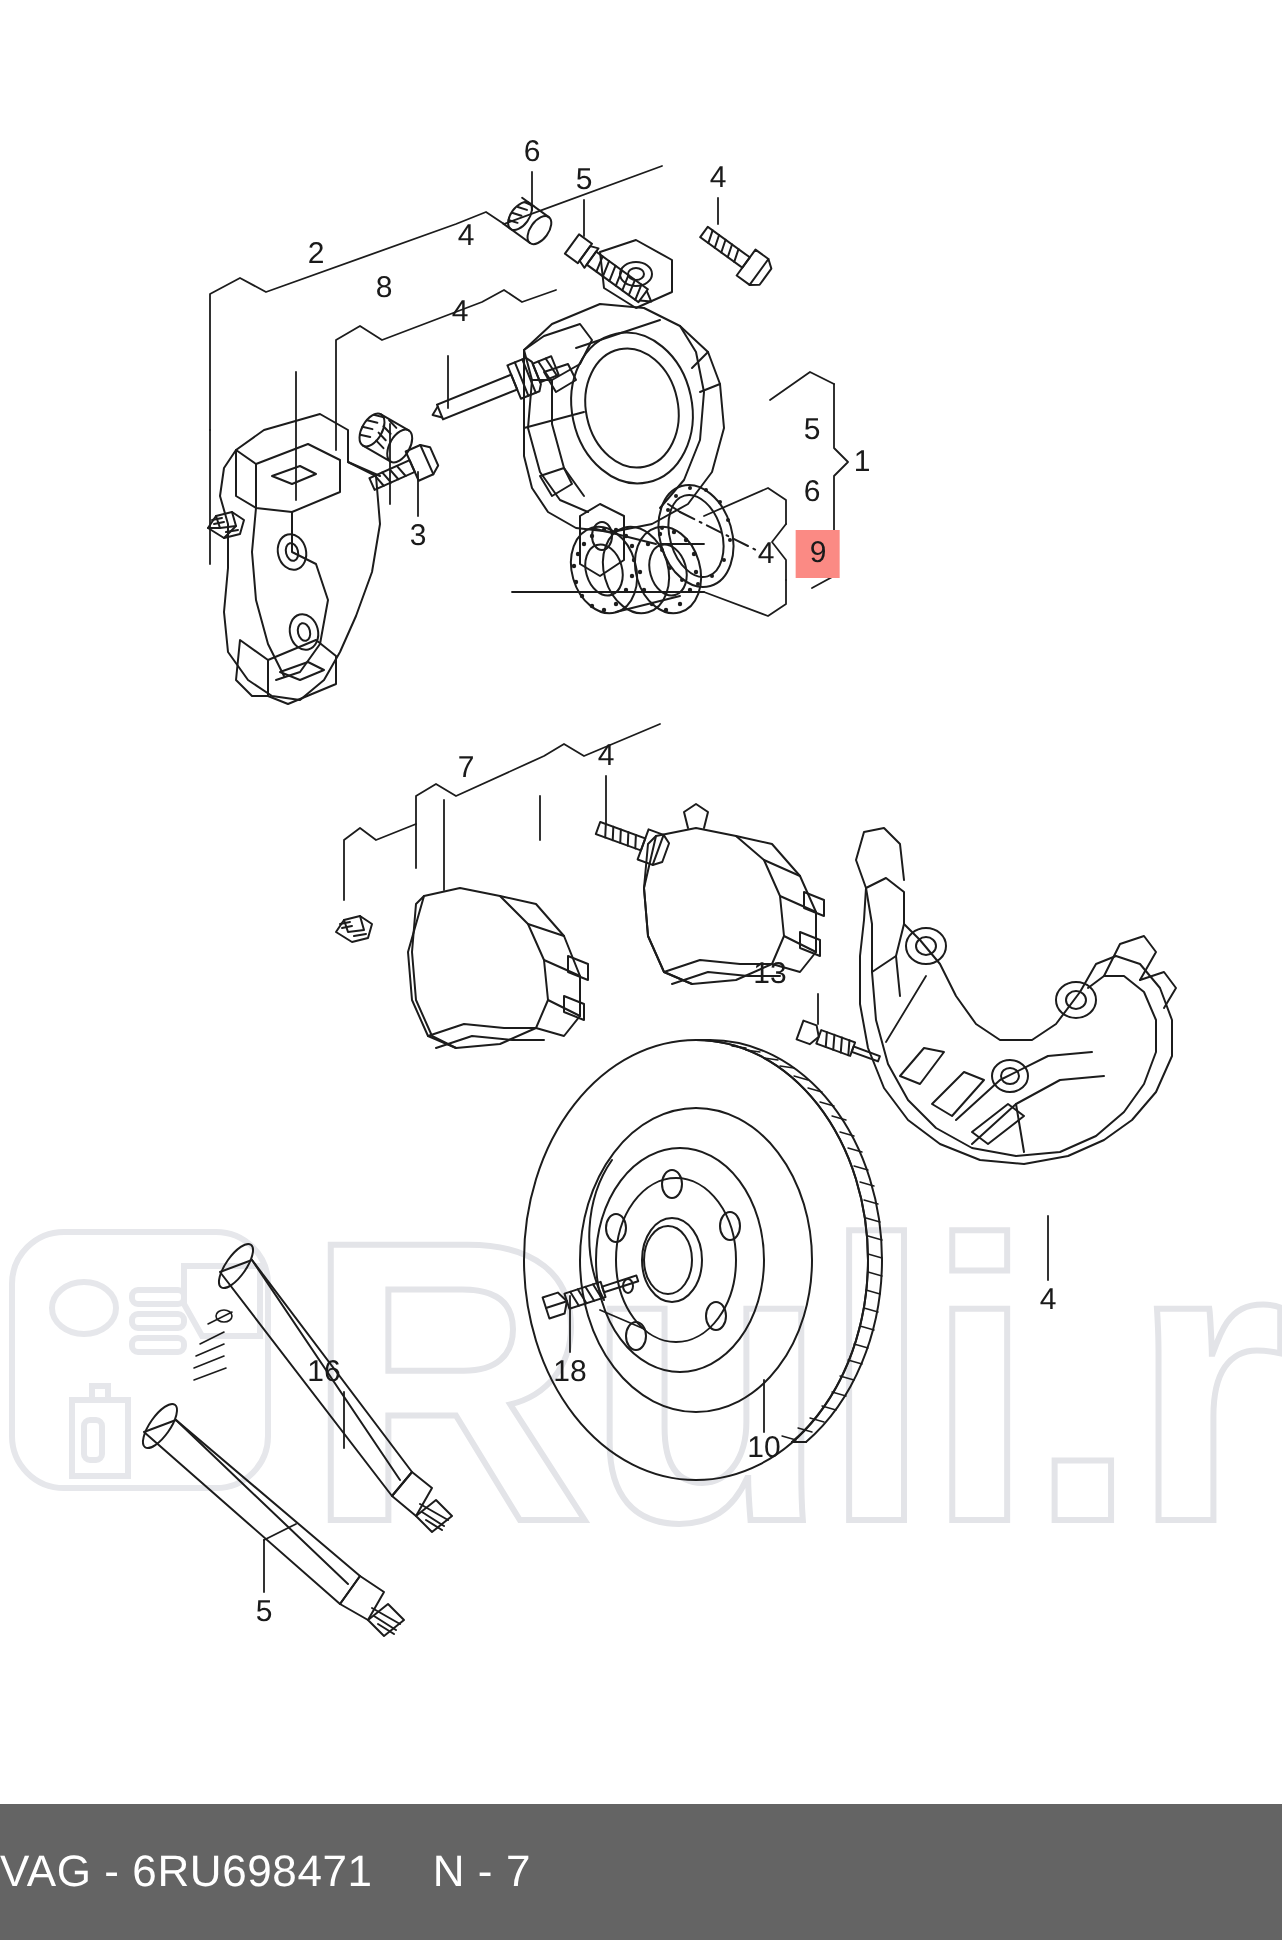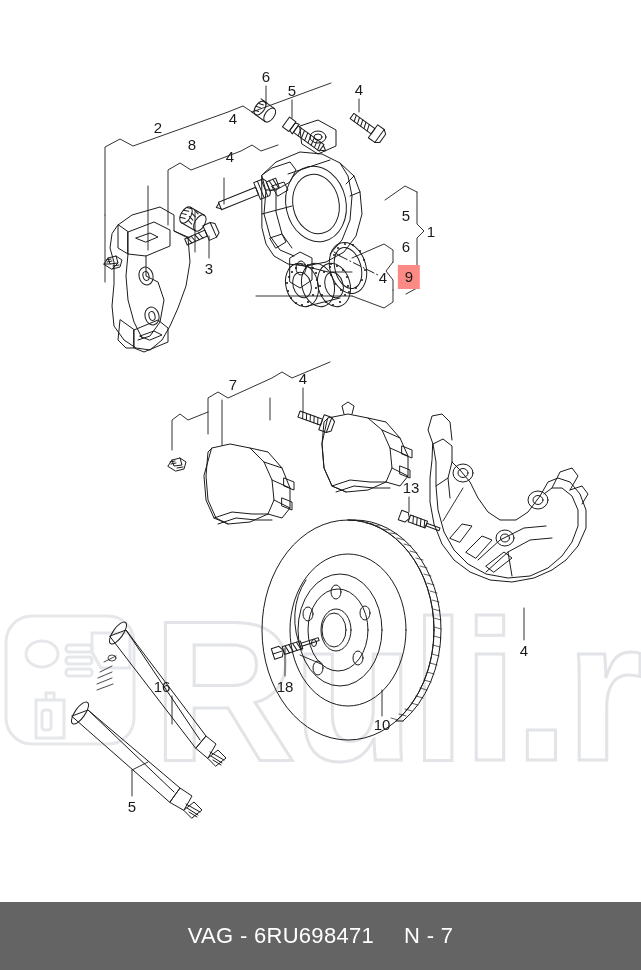--- a/index.html
+++ b/index.html
@@ -61,21 +61,20 @@
   }
   #footer-bar {
     position: absolute;
     left: 0;
     top: 902px;
     width: 641px;
     height: 68px;
     background: #646464;
     display: flex;
     align-items: center;
-    justify-content: center;
     gap: 30px;
   }
   .footer-text {
     color: #ffffff;
     font-family: "Liberation Sans", sans-serif;
     font-size: 22px;
     letter-spacing: 0.3px;
     white-space: nowrap;
   }
 </style>
@@ -517,21 +516,21 @@
         <div class="callout" style="left: 192px; top: 144px;">8</div>
         <div class="callout" style="left: 230px; top: 156px;">4</div>
         <div class="callout" style="left: 406px; top: 215px;">5</div>
         <div class="callout" style="left: 431px; top: 231px;">1</div>
         <div class="callout" style="left: 209px; top: 268px;">3</div>
         <div class="callout" style="left: 406px; top: 246px;">6</div>
         <div class="callout" style="left: 383px; top: 277px;">4</div>
         <div class="callout highlighted" style="left: 409px; top: 277px; background: rgb(251, 138, 132);">9</div>
         <div class="callout" style="left: 233px; top: 384px;">7</div>
         <div class="callout" style="left: 303px; top: 378px;">4</div>
-        <div class="callout" style="left: 411px; top: 487px;">13</div>
+        <div class="callout" style="left: 385px; top: 487px;">13</div>
         <div class="callout" style="left: 285px; top: 686px;">18</div>
         <div class="callout" style="left: 382px; top: 724px;">10</div>
         <div class="callout" style="left: 524px; top: 650px;">4</div>
         <div class="callout" style="left: 162px; top: 686px;">16</div>
         <div class="callout" style="left: 132px; top: 806px;">5</div>
       </div>
 
   </div>
 
   <div id="footer-bar">

